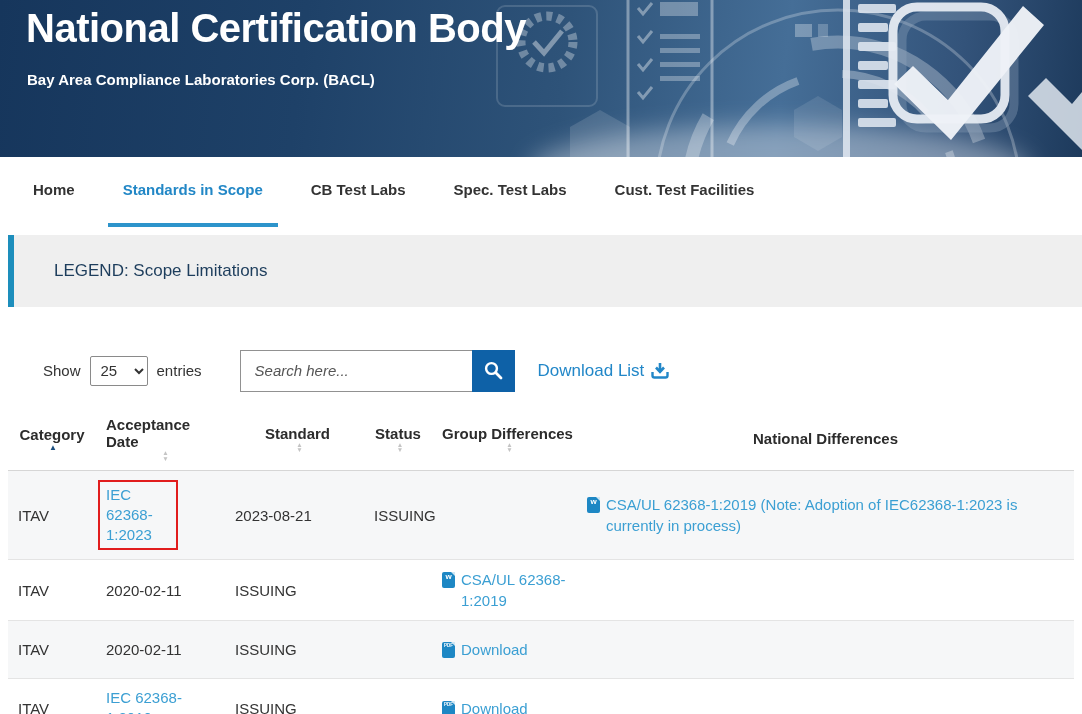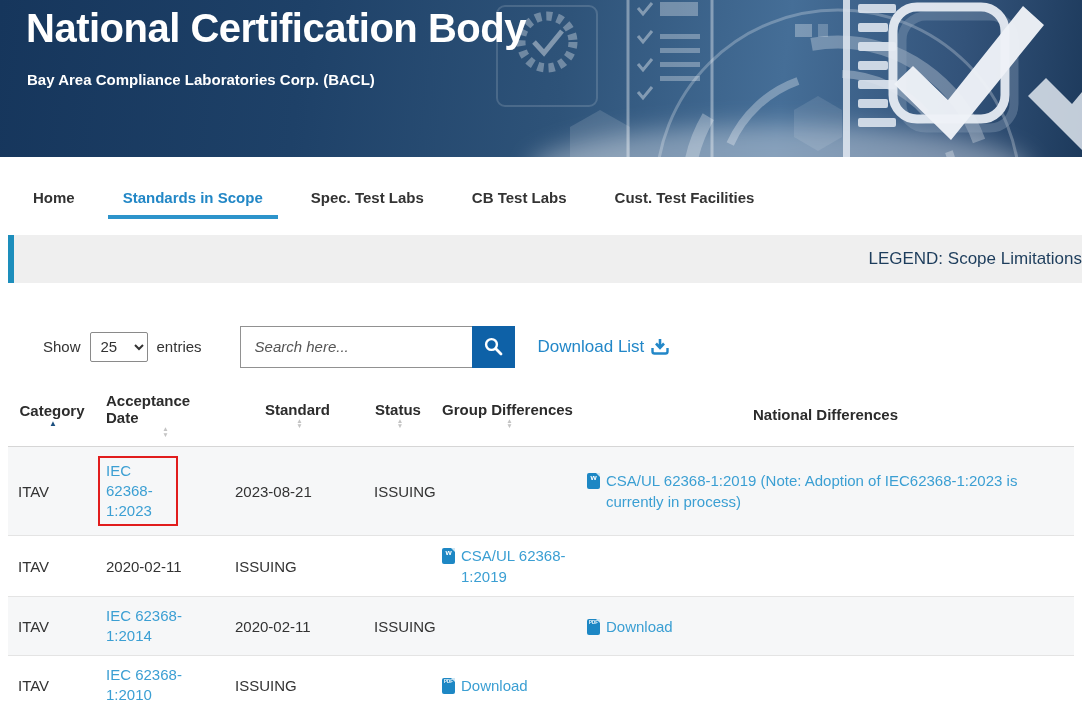--- a/index.html
+++ b/index.html
@@ -11,26 +11,26 @@
     background:linear-gradient(97deg,#16365c 0%,#1e4168 28%,#2e5379 52%,#456e97 72%,#33537a 88%,#1d3a5c 100%); }
   .banner-art { position:absolute; inset:0; }
   .banner h1 { position:relative; z-index:2; color:#fff; font-size:40px; font-weight:700;
                letter-spacing:-0.5px; padding:6px 0 0 26px; }
   .banner p  { position:relative; z-index:2; color:#fff; font-size:15px; font-weight:700;
                padding:20px 0 0 27px; }
 
   
   .nav { display:flex; gap:48px; padding:24px 0 0 33px; height:70px; background:#fff; }
   .tab { font-size:15px; font-weight:700; color:#333; text-decoration:none; cursor:pointer;
-         padding:0 15px 11px 15px; margin:8px -15px; }
+         padding:0 15px 11px 15px; margin:0 -15px; }
   .tab.active { color:#2287c6; border-bottom:4px solid #2d94cb; }
 
   
-  .legend { margin:8px 0 0 8px; height:48px; background:#efefef; border-left:6px solid #1d8ebc;
-            display:flex; align-items:center; padding-left:40px;justify-content:flex-end; }
+  .legend { margin:8px 0 0 8px; height:72px; background:#efefef; border-left:6px solid #1d8ebc;
+            display:flex; align-items:center; padding-left:40px; }
   .legend span { font-size:17px; color:#1d3d5c; }
 
   
   .controls { display:flex; align-items:center; margin:42px 0 0 22px; height:43px; }
   .show-group { display:flex; align-items:center; gap:9px; font-size:15px; color:#333;margin-left:21px; }
   .show-group select { width:58px; height:30px; font-size:15px; color:#333; padding-left:6px;
                        border:1px solid #8a8a8a; border-radius:2px; background:#fff; }
   .searchbox { display:flex; margin-left:38px; }
   .searchbox input { width:232px; height:42px; border:1px solid #919191; border-right:none;
                      padding:0 14px; font-size:15px; color:#404040; outline:none;
@@ -132,22 +132,22 @@
 
     <polygon points="1046,78 1072,104 1082,92 1082,150 1028,96" fill="#dfe6ee" opacity="0.85"></polygon>
   </svg>
   <h1>National Certification Body</h1>
   <p>Bay Area Compliance Laboratories Corp. (BACL)</p>
 </header>
 
 <nav class="nav">
   <a class="tab">Home</a>
   <a class="tab active">Standards in Scope</a>
+  <a class="tab">CB Test Labs</a>
   <a class="tab">Spec. Test Labs</a>
-  <a class="tab">CB Test Labs</a>
   <a class="tab">Cust. Test Facilities</a>
 </nav>
 
 <section class="legend">
   <span>LEGEND: Scope Limitations</span>
 </section>
 
 <div class="controls">
   <div class="show-group">
     <span>Show</span>
@@ -242,23 +242,20 @@
         <span class="file-icon word">
           <span>w</span>
         </span>
         <span>CSA/UL 62368-1:2019</span>
       </a>
     </div>
   </div>
 
   <div class="tr row striped">
     <div>ITAV</div>
-    <div>
-      <a class="cell-link std-wrap">IEC 62368-1:2014</a>
-    </div>
     <div>2020-02-11</div>
     <div>ISSUING</div>
     <div></div>
     <div>
       <a class="cell-link nd">
         <span class="file-icon pdf">
           <span>PDF</span>
         </span>
         <span>Download</span>
       </a>

